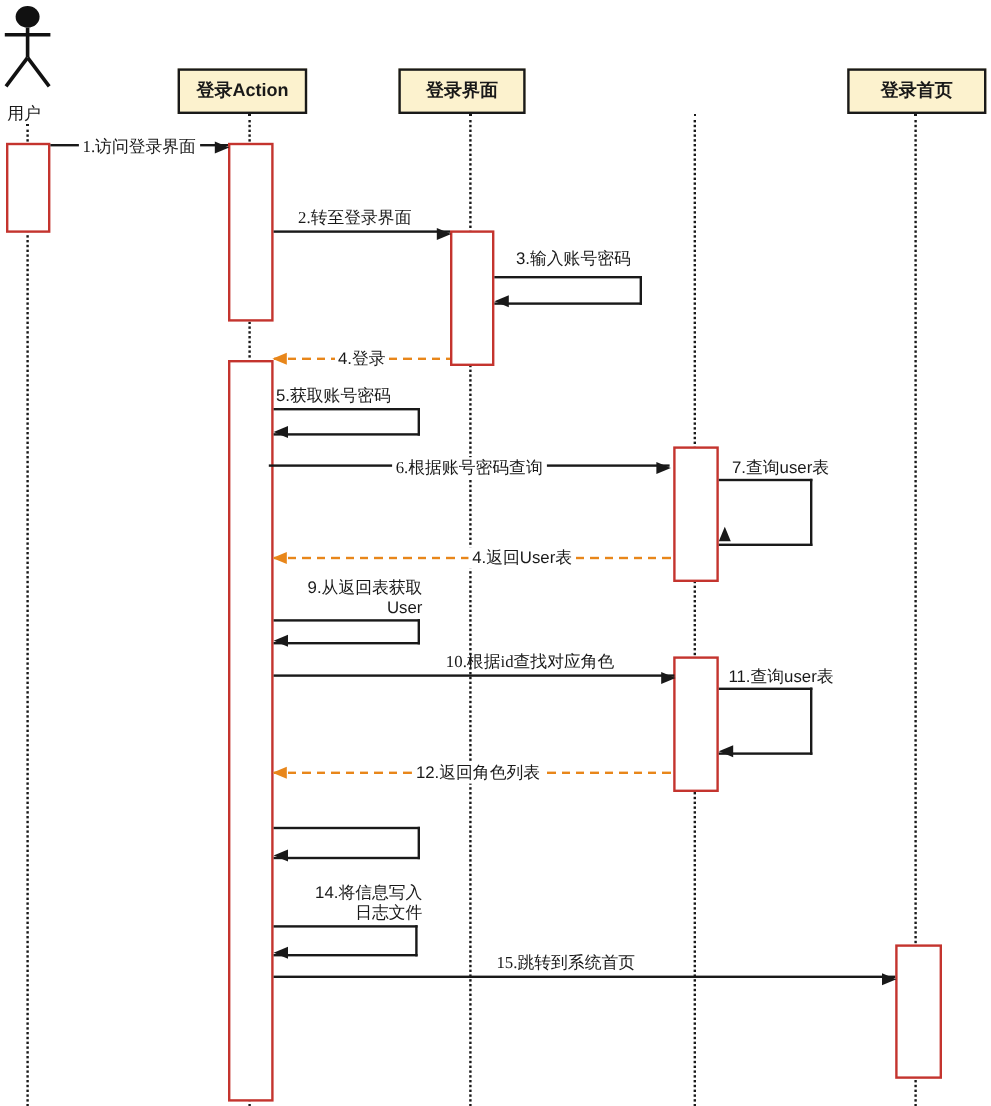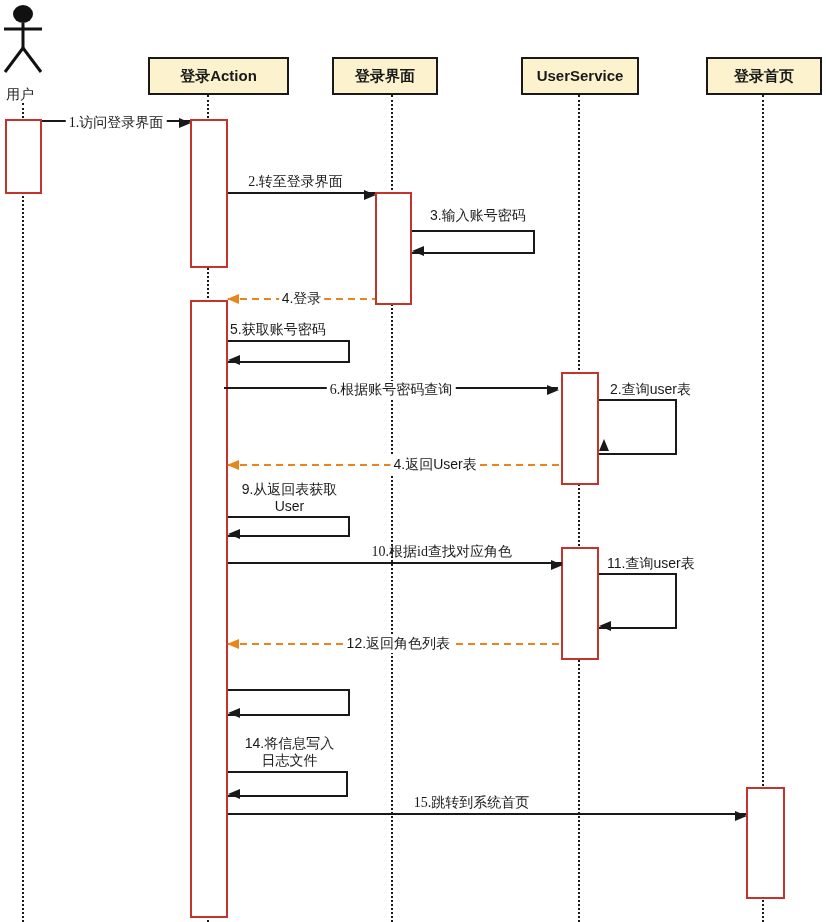--- a/index.html
+++ b/index.html
@@ -24,21 +24,21 @@
   .ar{position:absolute;width:0;height:0;}
   .ar.right{right:-1px;top:-4px;border-top:5px solid transparent;border-bottom:5px solid transparent;border-left:12px solid #191919;}
   .ar.left{left:-1px;top:-4px;border-top:5px solid transparent;border-bottom:5px solid transparent;border-right:12px solid #e8861a;}
   .lbl-on{position:absolute;top:1px;transform:translate(-50%,-50%);background:#fff;padding:0 3px;white-space:nowrap;}
   .lbl-above{position:absolute;bottom:3px;transform:translateX(-50%);white-space:nowrap;}
   
   .loop{position:absolute;box-sizing:border-box;border:2px solid #191919;border-left:none;background:transparent;}
   .loop-ar-left{position:absolute;left:0;bottom:-4px;width:0;height:0;border-top:5px solid transparent;border-bottom:5px solid transparent;border-right:12px solid #191919;}
   .loop-ar-up{position:absolute;left:0;bottom:2px;width:0;height:0;border-left:5px solid transparent;border-right:5px solid transparent;border-bottom:12px solid #191919;}
   .free-lbl{position:absolute;white-space:nowrap;line-height:17px;}
-  .free-lbl.two{white-space:pre-line;text-align:center;}
+  .free-lbl.two{white-space:pre-line;text-align:right;}
   .actor-label{position:absolute;white-space:nowrap;}
 </style>
 </head>
 <body>
 
 <div id="canvas">
 
   <div class="lifeline" style="left:22px;top:103px;height:819px"></div>
   <div class="lifeline" style="left:207px;top:95px;height:827px"></div>
   <div class="lifeline" style="left:391px;top:95px;height:827px"></div>
@@ -47,23 +47,22 @@
 
   <svg width="48" height="78" style="position:absolute;left:0;top:2px">
     <ellipse cx="23" cy="12" rx="10" ry="9" fill="#111"></ellipse>
     <line x1="23" y1="21" x2="23" y2="46" stroke="#111" stroke-width="3"></line>
     <line x1="4" y1="27" x2="42" y2="27" stroke="#111" stroke-width="3"></line>
     <line x1="23" y1="46" x2="5" y2="70" stroke="#111" stroke-width="3"></line>
     <line x1="23" y1="46" x2="41" y2="70" stroke="#111" stroke-width="3"></line>
   </svg>
   <div class="actor-label" style="left:6px;top:86px">用户</div>
 
-  <div class="head" style="left:148px;width:141px">登录Action</div>
+  <div class="head" style="left:148px;width:108px">登录Action</div>
   <div class="head" style="left:332px;width:106px">登录界面</div>
-  <div class="head" style="left:521px;width:118px">UserService</div>
   <div class="head" style="left:706px;width:116px">登录首页</div>
 
   <div class="act" style="left:5px;top:119px;width:37px;height:75px"></div>
   <div class="act" style="left:190px;top:119px;width:38px;height:149px"></div>
   <div class="act" style="left:190px;top:300px;width:38px;height:618px"></div>
   <div class="act" style="left:375px;top:192px;width:37px;height:113px"></div>
   <div class="act" style="left:561px;top:372px;width:38px;height:113px"></div>
   <div class="act" style="left:561px;top:547px;width:38px;height:113px"></div>
   <div class="act" style="left:746px;top:787px;width:39px;height:112px"></div>
 
@@ -93,21 +92,21 @@
   <div class="free-lbl" style="left:230px;top:321px">5.获取账号密码</div>
 
   <div class="msg solid" style="left:224px;top:387px;width:334px">
     <span class="ar right"></span>
     <span class="lbl-on" style="left:50%">6.根据账号密码查询</span>
   </div>
 
   <div class="loop" style="left:599px;top:399px;width:78px;height:56px">
     <span class="loop-ar-up"></span>
   </div>
-  <div class="free-lbl" style="left:610px;top:381px">2.查询user表</div>
+  <div class="free-lbl" style="left:610px;top:381px">7.查询user表</div>
 
   <div class="msg dashed" style="left:228px;top:464px;width:334px">
     <span class="ar left"></span>
     <span class="lbl-on" style="left:62%">4.返回User表</span>
   </div>
 
   <div class="loop" style="left:228px;top:516px;width:122px;height:21px">
     <span class="loop-ar-left"></span>
   </div>
   <div class="free-lbl two" style="left:227px;top:481px;width:125px">9.从返回表获取

